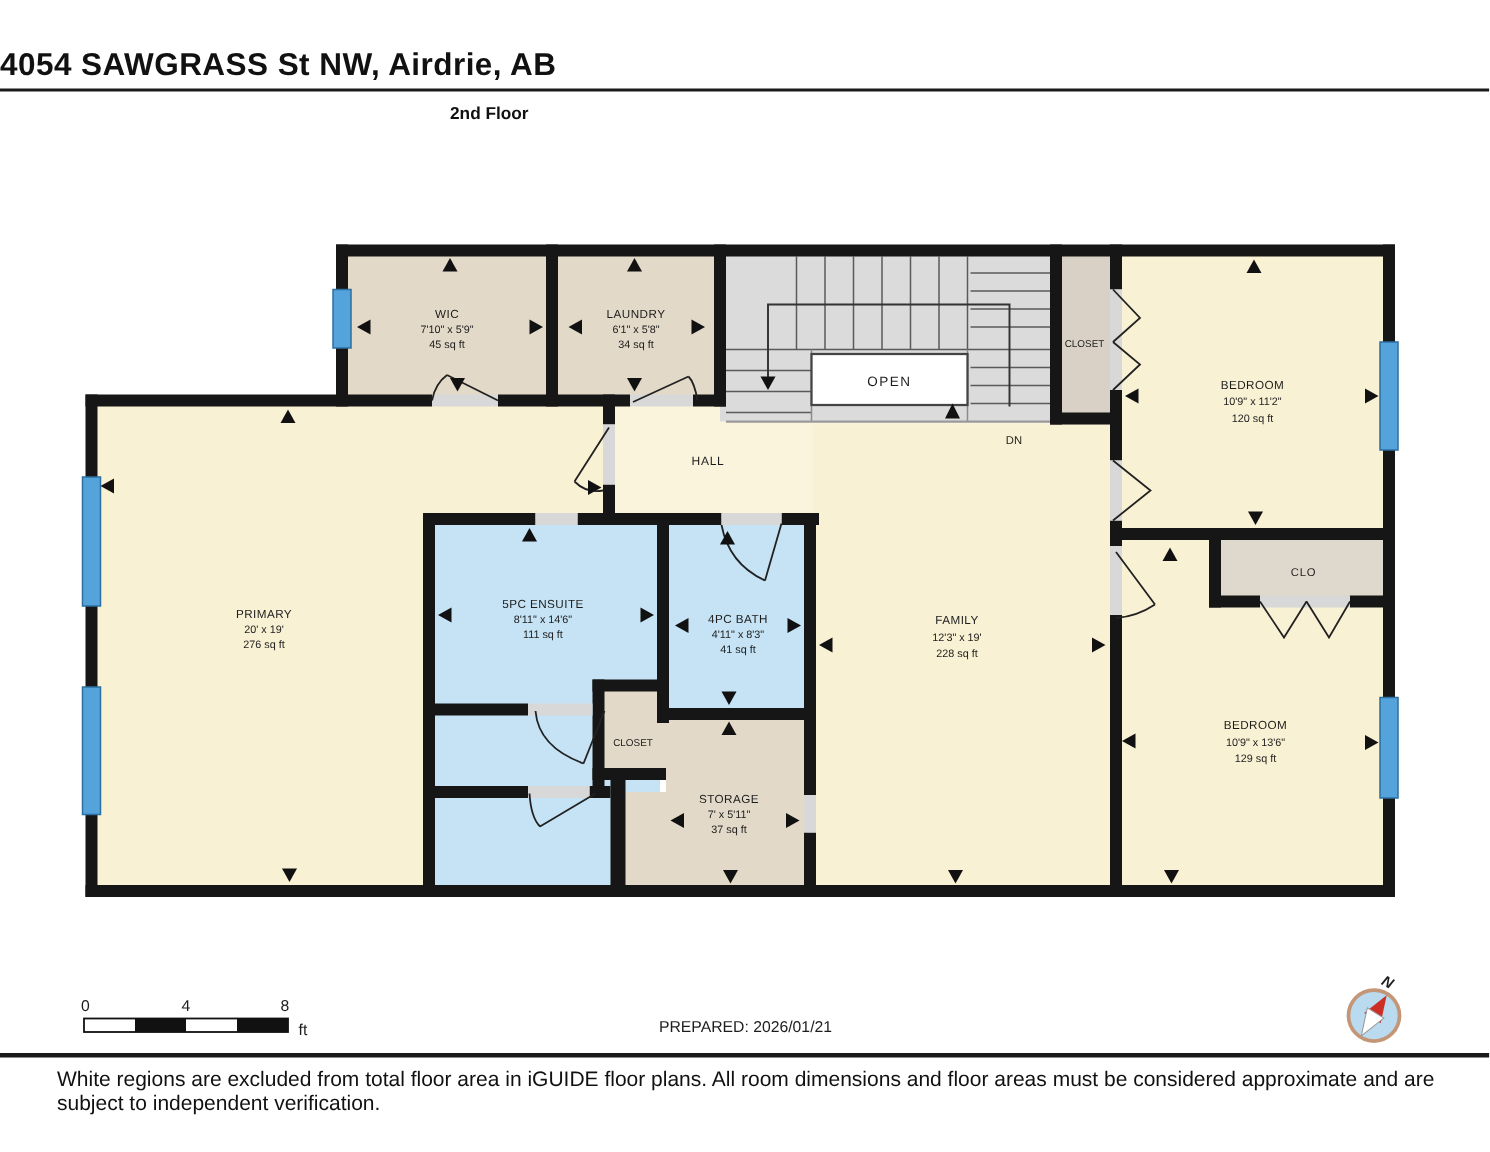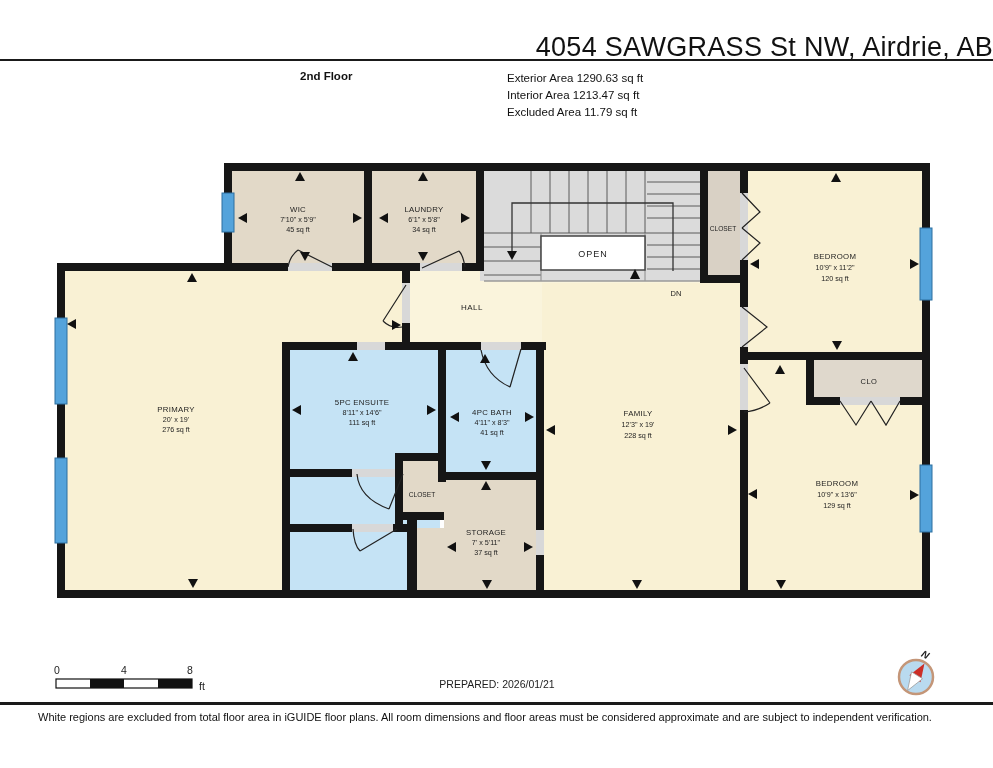--- a/index.html
+++ b/index.html
@@ -1,43 +1,38 @@
 <!DOCTYPE html>
 <html><head>
 <meta charset="utf-8">
 <style>
   html,body{margin:0;padding:0;background:#fff;}
   body{font-family:"Liberation Sans",sans-serif;}
   .page{position:relative;width:993px;height:768px;background:#ffffff;overflow:hidden;}
-  .title{position:absolute;top:32px;left:0;width:100%;text-align:right;
-         font-size:27px;font-weight:normal;color:#111;letter-spacing:0.3px;}
+  .title{position:absolute;top:32px;left:0;width:100%;text-align:left;
+         font-size:21px;font-weight:bold;color:#111;letter-spacing:0.3px;}
   .rule-top{position:absolute;top:59px;left:0;width:993px;height:2px;background:#1a1a1a;}
   .floor-label{position:absolute;top:70px;left:300px;width:197px;text-align:left;
          font-size:11.5px;font-weight:bold;color:#111;}
   .area-block{position:absolute;top:70px;left:507px;font-size:11.5px;color:#111;line-height:17px;}
   .rule-bottom{position:absolute;top:702px;left:0;width:993px;height:3px;background:#1a1a1a;}
-  .footer-note{position:absolute;top:711px;left:38px;width:930px;font-size:11px;color:#111;}
+  .footer-note{position:absolute;top:711px;left:38px;width:930px;font-size:14px;color:#111;}
   svg text{font-family:"Liberation Sans",sans-serif;fill:#1d1d1d;}
   .rname{font-size:7.8px;letter-spacing:0.3px;}
   .rsub{font-size:7.2px;}
   .rsmall{font-size:6.6px;}
 </style>
 </head>
 <body>
 
 <div class="page">
 
   <div class="title">4054 SAWGRASS St NW, Airdrie, AB</div>
   <div class="rule-top"></div>
   <div class="floor-label">2nd Floor</div>
-  <div class="area-block">
-    <div>Exterior Area 1290.63 sq ft</div>
-    <div>Interior Area 1213.47 sq ft</div>
-    <div>Excluded Area 11.79 sq ft</div>
-  </div>
 
   <svg style="position:absolute;top:130px;left:0;" width="993" height="572" viewBox="0 130 993 572">
 
     <g>
       <rect x="61" y="267" width="345" height="327" fill="#F9F1D4"></rect>
       <rect x="406" y="267" width="336" height="90" fill="#FAF4DC"></rect>
       <rect x="542" y="283" width="200" height="311" fill="#F9F1D4"></rect>
       <rect x="228" y="167" width="140" height="100" fill="#E2D9C8"></rect>
       <rect x="368" y="167" width="112" height="100" fill="#E2D9C8"></rect>
       <rect x="480" y="167" width="224" height="114" fill="#DBDBDB"></rect>

